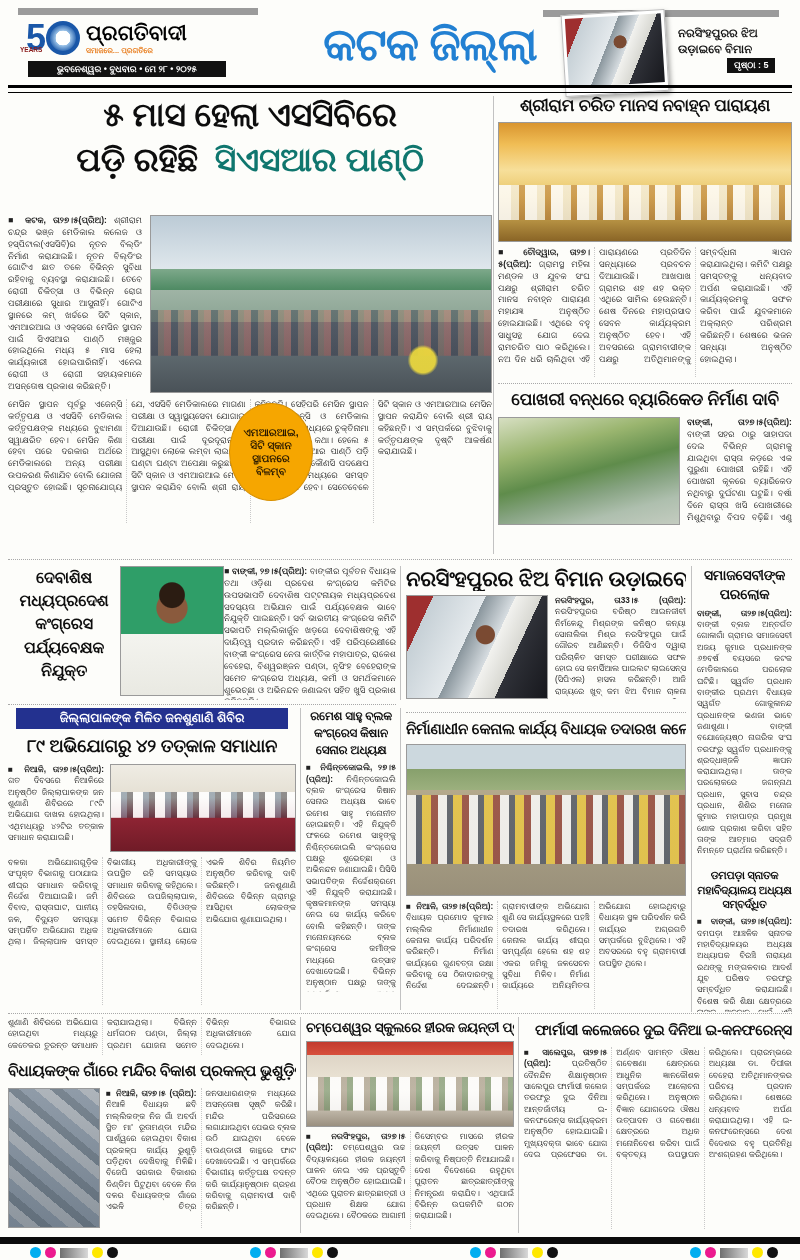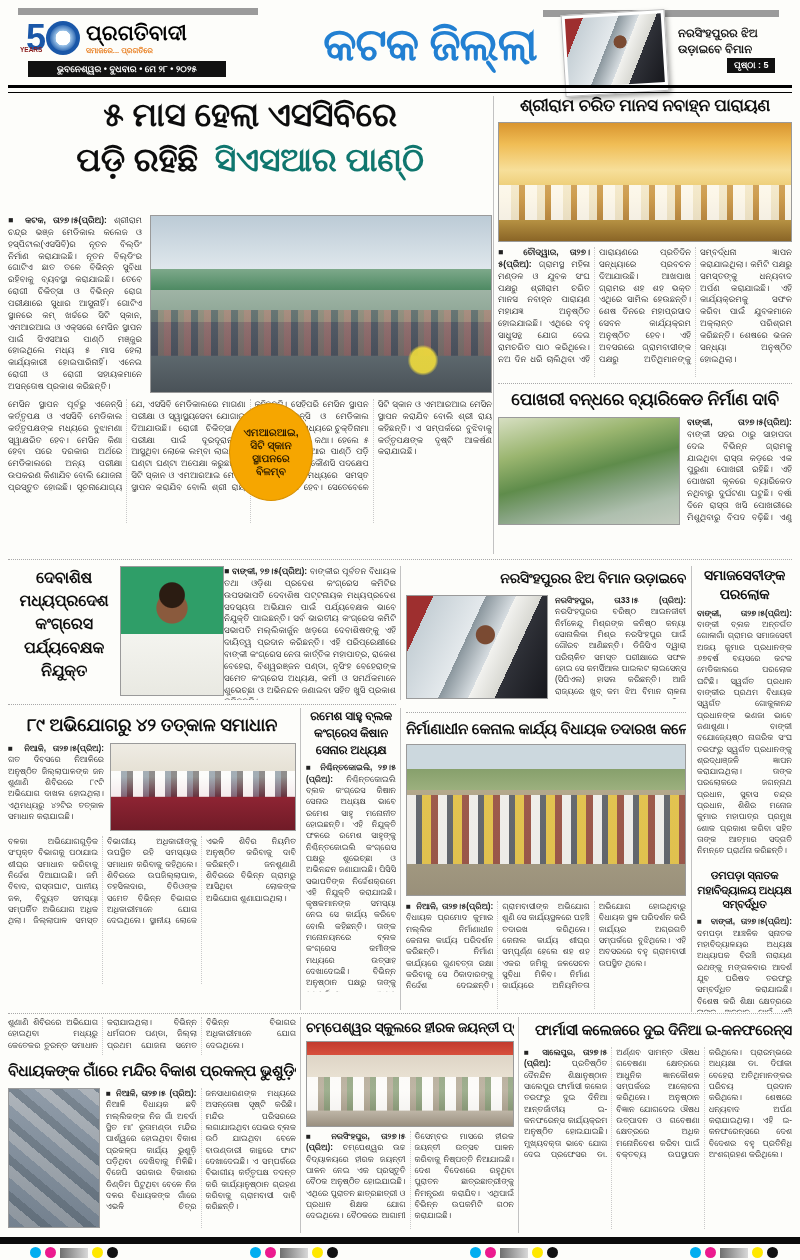--- a/index.html
+++ b/index.html
@@ -110,21 +110,21 @@
     <div class="photo" style="width:104px;height:130px;background-image:radial-gradient(circle at 50% 22%, #2b1c12 0 11%, transparent 12%),radial-gradient(circle at 50% 32%, #8a5a3d 0 15%, transparent 16%),linear-gradient(180deg,#2f9e68 0%,#2f9e68 52%,#f4f4ef 52%,#e9e9e2 100%);"></div>
     <div class="bt clip" style="flex:1;height:134px;">
       <span class="dl">■ ବାଙ୍କୀ, ୨୭।୫(ପ୍ରିଅ):</span>
       <span>ବାଙ୍କୀର ପୂର୍ବତନ ବିଧାୟକ ତଥା ଓଡ଼ିଶା ପ୍ରଦେଶ କଂଗ୍ରେସ କମିଟିର ଉପସଭାପତି ଦେବାଶିଷ ପଟ୍ଟନାୟକ ମଧ୍ୟପ୍ରଦେଶ ସଦସ୍ୟତା ଅଭିଯାନ ପାଇଁ ପର୍ଯ୍ୟବେକ୍ଷକ ଭାବେ ନିଯୁକ୍ତି ପାଇଛନ୍ତି। ସର୍ବ ଭାରତୀୟ କଂଗ୍ରେସ କମିଟି ସଭାପତି ମଲ୍ଲିକାର୍ଜୁନ ଖଡ଼ଗେ ଦେବାଶିଷଙ୍କୁ ଏହି ଦାୟିତ୍ୱ ପ୍ରଦାନ କରିଛନ୍ତି। ଏହି ପରିପ୍ରେକ୍ଷୀରେ ବାଙ୍କୀ କଂଗ୍ରେସ ନେତା କାର୍ତ୍ତିକ ମହାପାତ୍ର, ରାକେଶ ବେହେରା, ବିଶ୍ୱରଞ୍ଜନ ପଣ୍ଡା, ନୃସିଂହ ବେହେରାଙ୍କ ସମେତ କଂଗ୍ରେସ ଅଧ୍ୟକ୍ଷ, କର୍ମୀ ଓ ସମର୍ଥକମାନେ ଶୁଭେଚ୍ଛା ଓ ଅଭିନନ୍ଦନ ଜଣାଇବା ସହିତ ଖୁସି ପ୍ରକାଶ କରିଛନ୍ତି।</span>
     </div>
   </div>
 
   <div class="abs vrule" style="left:400px;top:566px;height:134px;"></div>
 
   <div class="abs clip" style="left:406px;top:566px;width:280px;height:134px;">
-    <div class="hl nowrap" style="font-size:14px;text-align:right;line-height:25px;">ନରସିଂହପୁରର ଝିଅ ବିମାନ ଉଡ଼ାଇବେ</div>
+    <div class="hl nowrap" style="font-size:21px;text-align:right;line-height:25px;">ନରସିଂହପୁରର ଝିଅ ବିମାନ ଉଡ଼ାଇବେ</div>
     <div style="display:flex;gap:7px;margin-top:4px;height:104px;">
       <div class="photo" style="width:142px;height:104px;background-image:radial-gradient(circle at 56% 38%, #7a4a32 0 9%, transparent 10%),linear-gradient(115deg,#9e2f2f 0%,#9e2f2f 14%,#c6d0d6 14%,#e4e9ec 42%,#8a969d 42%,#d7dde1 58%,#f2f2ef 58%,#d8d8d2 72%,#2f3138 72%,#17181d 100%);"></div>
       <div class="bt clip" style="flex:1;height:104px;font-size:8.2px;">
         <span class="dl">ନରସିଂହପୁର, ତା33।୫ (ପ୍ରିଅ):</span>
         <span>ନରସିଂହପୁରର ବରିଷ୍ଠ ଆଇନଜୀବୀ ନିର୍ମଳେନ୍ଦୁ ମିଶ୍ରଙ୍କ କନିଷ୍ଠ କନ୍ୟା ସୋନାଲିକା ମିଶ୍ର ନରସିଂହପୁର ପାଇଁ ଗୌରବ ଆଣିଛନ୍ତି। ଡିଜିସିଏ ଦ୍ୱାରା ପରିଚାଳିତ ସମସ୍ତ ପରୀକ୍ଷାରେ ସଫଳ ହୋଇ ସେ କମର୍ସିଆଲ ପାଇଲଟ ଲାଇସେନ୍ସ (ସିପିଏଲ) ହାସଲ କରିଛନ୍ତି। ଆଜି ରାଜ୍ୟରେ ଖୁବ୍ କମ ଝିଅ ବିମାନ ଚାଳନା କ୍ଷେତ୍ରକୁ ଆସୁଥିବା ବେଳେ ସୋନାଲିକା ଅନ୍ୟମାନଙ୍କ ପାଇଁ ପ୍ରେରଣା ପାଲଟିଛନ୍ତି। ତାଙ୍କ ସଫଳତାରେ ସମଗ୍ର ଅଞ୍ଚଳରେ ଖୁସିର ଲହର ଖେଳିଯାଇଛି।</span>
       </div>
     </div>
   </div>
 
   <div class="abs vrule" style="left:691px;top:566px;height:446px;"></div>
@@ -138,20 +138,21 @@
     <div class="hl" style="font-size:11px;text-align:center;line-height:1.35;margin-top:8px;">ଡମପଡ଼ା ସ୍ନାତକ ମହାବିଦ୍ୟାଳୟ ଅଧ୍ୟକ୍ଷ ସମ୍ବର୍ଦ୍ଧିତ</div>
     <div class="bt clip" style="margin-top:4px;height:120px;font-size:8.2px;">
       <span class="dl">■ ବାଙ୍କୀ, ତା୨୭।୫(ପ୍ରିଅ):</span>
       <span>ଦମପଡ଼ା ଆଞ୍ଚଳିକ ସ୍ନାତକ ମହାବିଦ୍ୟାଳୟର ଅଧ୍ୟକ୍ଷ ଅଧ୍ୟାପକ ବିରଞ୍ଚି ନାରାୟଣ ରଥଙ୍କୁ ମଙ୍ଗଳବାର ଆଦର୍ଶ ଯୁବ ପରିଷଦ ତରଫରୁ ସମ୍ବର୍ଦ୍ଧିତ କରାଯାଇଛି। ବିଶେଷ କରି ଶିକ୍ଷା କ୍ଷେତ୍ରରେ ତାଙ୍କ ଅବଦାନ ପାଇଁ ଏହି ସମ୍ମାନ ପ୍ରଦାନ କରାଯାଇଥିଲା। ଏହି ଅବସରରେ ବହୁ ଛାତ୍ରଛାତ୍ରୀ ଓ ଅଭିଭାବକ ଉପସ୍ଥିତ ଥିଲେ।</span>
     </div>
   </div>
 
   <div class="abs dotrule" style="left:8px;top:704px;width:388px;"></div>
 
   <div class="abs clip" style="left:8px;top:708px;width:288px;height:302px;">
+    <div style="margin:0 auto;width:272px;height:21px;background:#23318f;color:#fff;font-size:12.5px;font-weight:800;text-align:center;line-height:21px;">ଜିଲ୍ଲାପାଳଙ୍କ ମିଳିତ ଜନଶୁଣାଣି ଶିବିର</div>
     <div class="hl nowrap" style="font-size:18px;text-align:center;line-height:30px;margin-top:2px;">୮୯ ଅଭିଯୋଗରୁ ୪୨ ତତ୍କାଳ ସମାଧାନ</div>
     <div style="display:flex;gap:6px;margin-top:3px;height:88px;">
       <div class="bt clip" style="width:96px;height:88px;font-size:8.2px;">
         <span class="dl">■ ନିଆଳି, ତା୨୭।୫(ପ୍ରିଅ):</span>
         <span>ଗତ ଦିବସରେ ନିଆଳିରେ ଅନୁଷ୍ଠିତ ଜିଲ୍ଲାପାଳଙ୍କ ଜନ ଶୁଣାଣି ଶିବିରରେ ୮୯ଟି ଅଭିଯୋଗ ଦାଖଲ ହୋଇଥିଲା। ଏଥିମଧ୍ୟରୁ ୪୨ଟିର ତତ୍କାଳ ସମାଧାନ କରାଯାଇଛି।</span>
       </div>
       <div class="photo" style="flex:1;height:88px;background-image:repeating-linear-gradient(90deg, rgba(255,255,255,.9) 0 10px, rgba(120,140,160,.6) 10px 16px, rgba(60,60,70,.5) 16px 22px),linear-gradient(180deg,#efece4 0%,#e4dfd2 38%,#8e2433 62%,#701b27 100%);background-size:100% 30%,100% 100%;background-position:0 45%,0 0;"></div>
     </div>
     <div class="bt cols3 clip" style="margin-top:5px;height:148px;font-size:8.2px;">
       <span>ବଳକା ଅଭିଯୋଗଗୁଡ଼ିକ ସଂପୃକ୍ତ ବିଭାଗକୁ ପଠାଯାଇ ଶୀଘ୍ର ସମାଧାନ କରିବାକୁ ନିର୍ଦ୍ଦେଶ ଦିଆଯାଇଛି। ଜମି ବିବାଦ, ରାସ୍ତାଘାଟ, ପାନୀୟ ଜଳ, ବିଦ୍ୟୁତ ସମସ୍ୟା ସମ୍ପର୍କିତ ଅଭିଯୋଗ ଅଧିକ ଥିଲା। ଜିଲ୍ଲାପାଳ ସମସ୍ତ ବିଭାଗୀୟ ଅଧିକାରୀଙ୍କୁ ଉପସ୍ଥିତ ରହି ସମସ୍ୟାର ସମାଧାନ କରିବାକୁ କହିଥିଲେ। ଶିବିରରେ ଉପଜିଲ୍ଲାପାଳ, ତହସିଲଦାର, ବିଡିଓଙ୍କ ସମେତ ବିଭିନ୍ନ ବିଭାଗର ଅଧିକାରୀମାନେ ଯୋଗ ଦେଇଥିଲେ। ସ୍ଥାନୀୟ ଲୋକେ ଏଭଳି ଶିବିର ନିୟମିତ ଅନୁଷ୍ଠିତ କରିବାକୁ ଦାବି କରିଛନ୍ତି। ଜନଶୁଣାଣି ଶିବିରରେ ବିଭିନ୍ନ ଗ୍ରାମରୁ ଆସିଥିବା ଲୋକଙ୍କ ଅଭିଯୋଗ ଶୁଣାଯାଇଥିଲା।</span>

